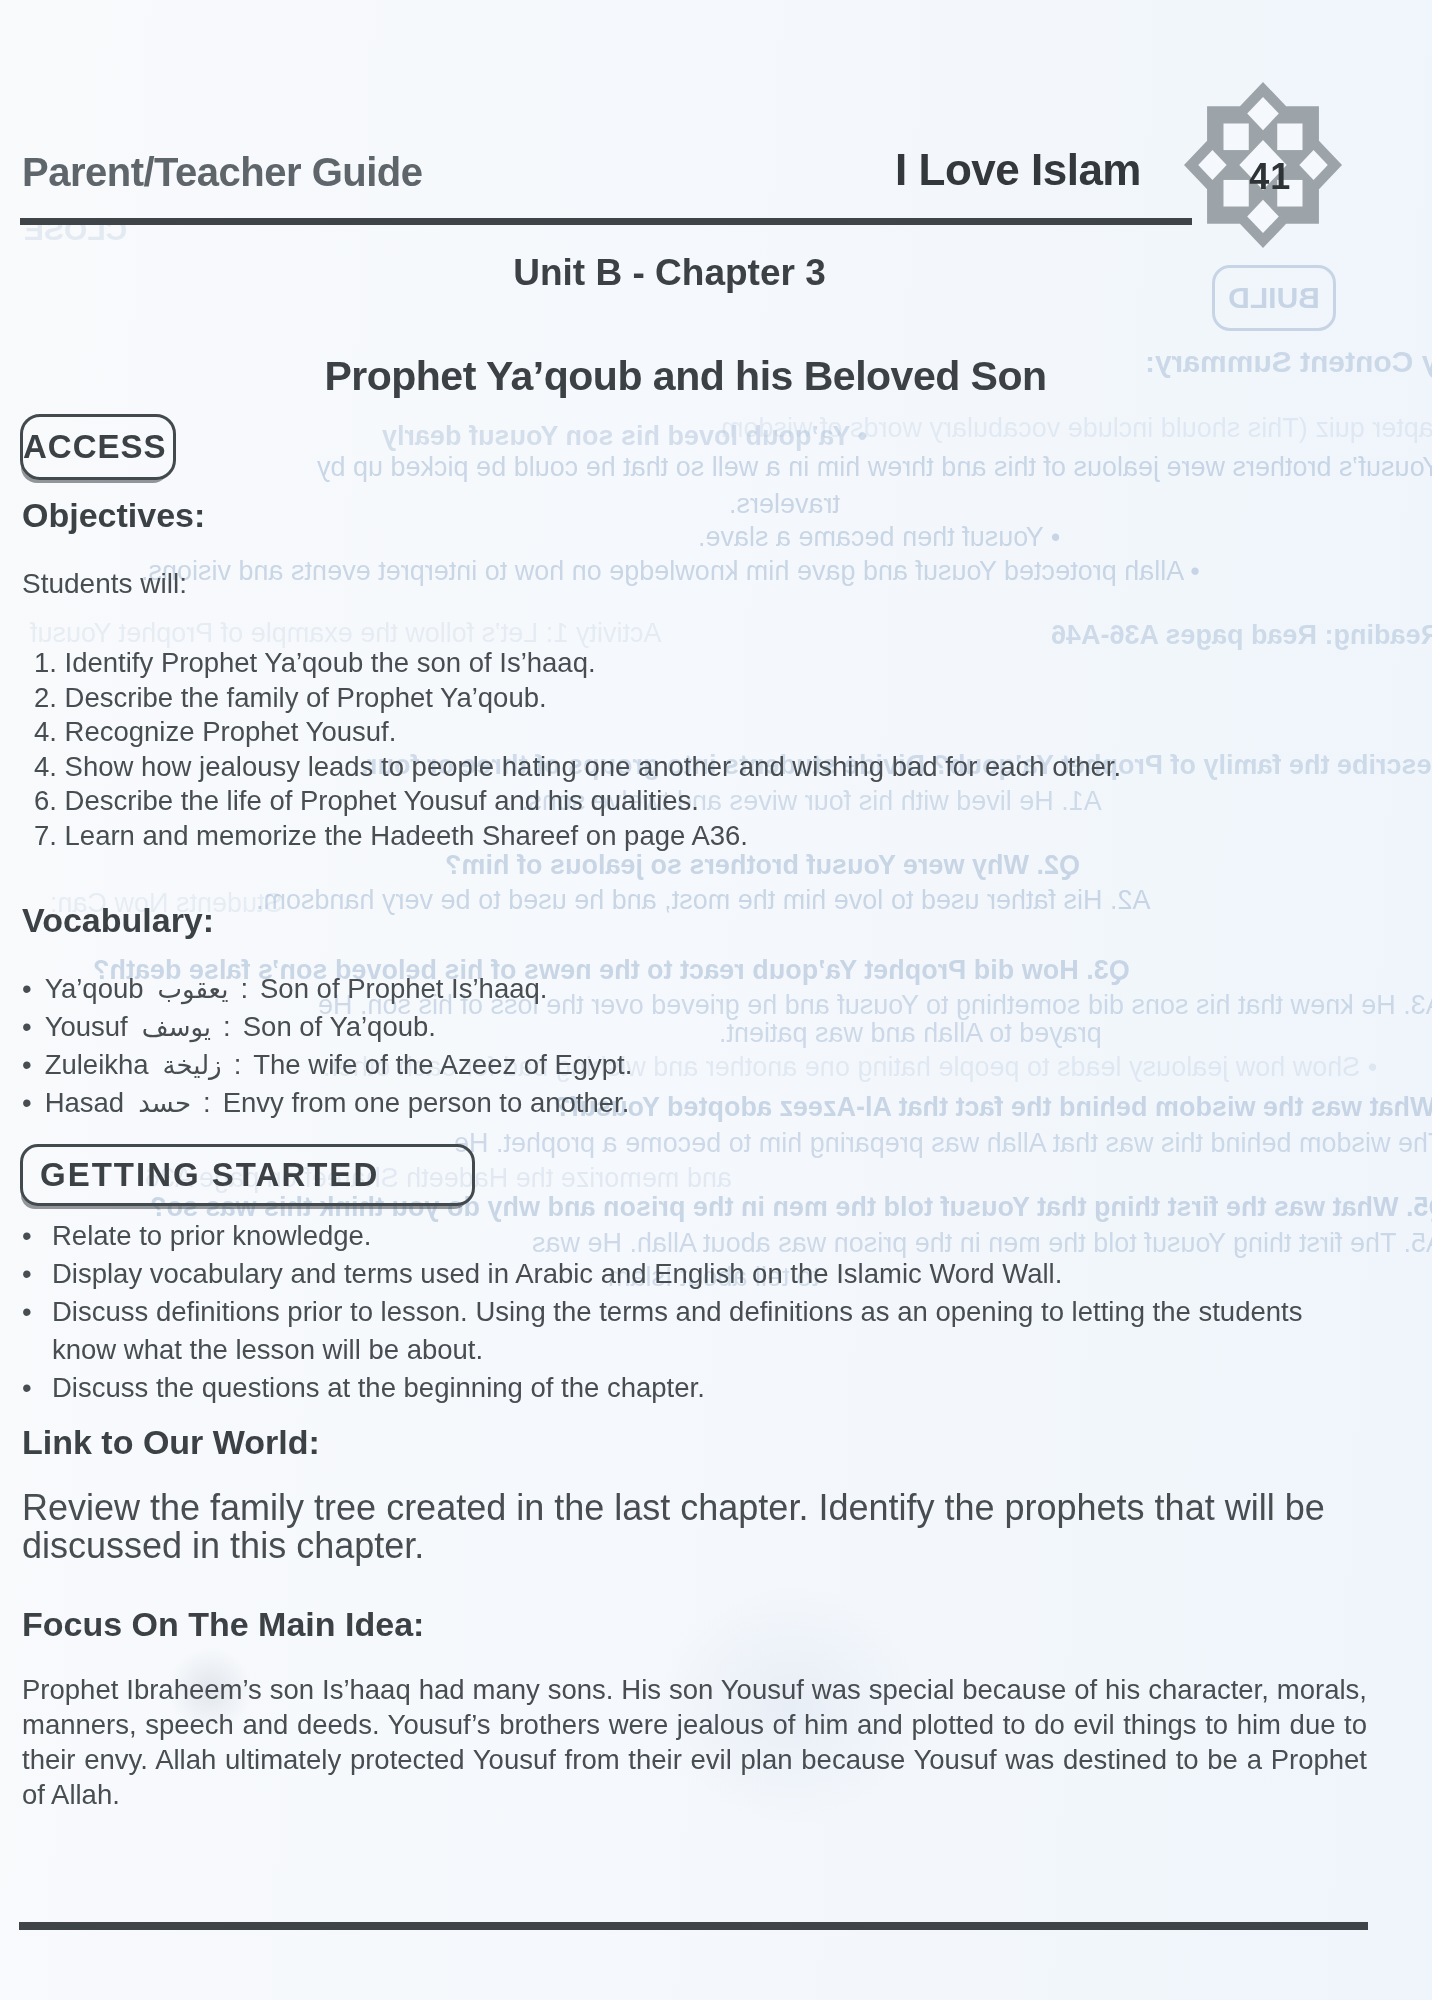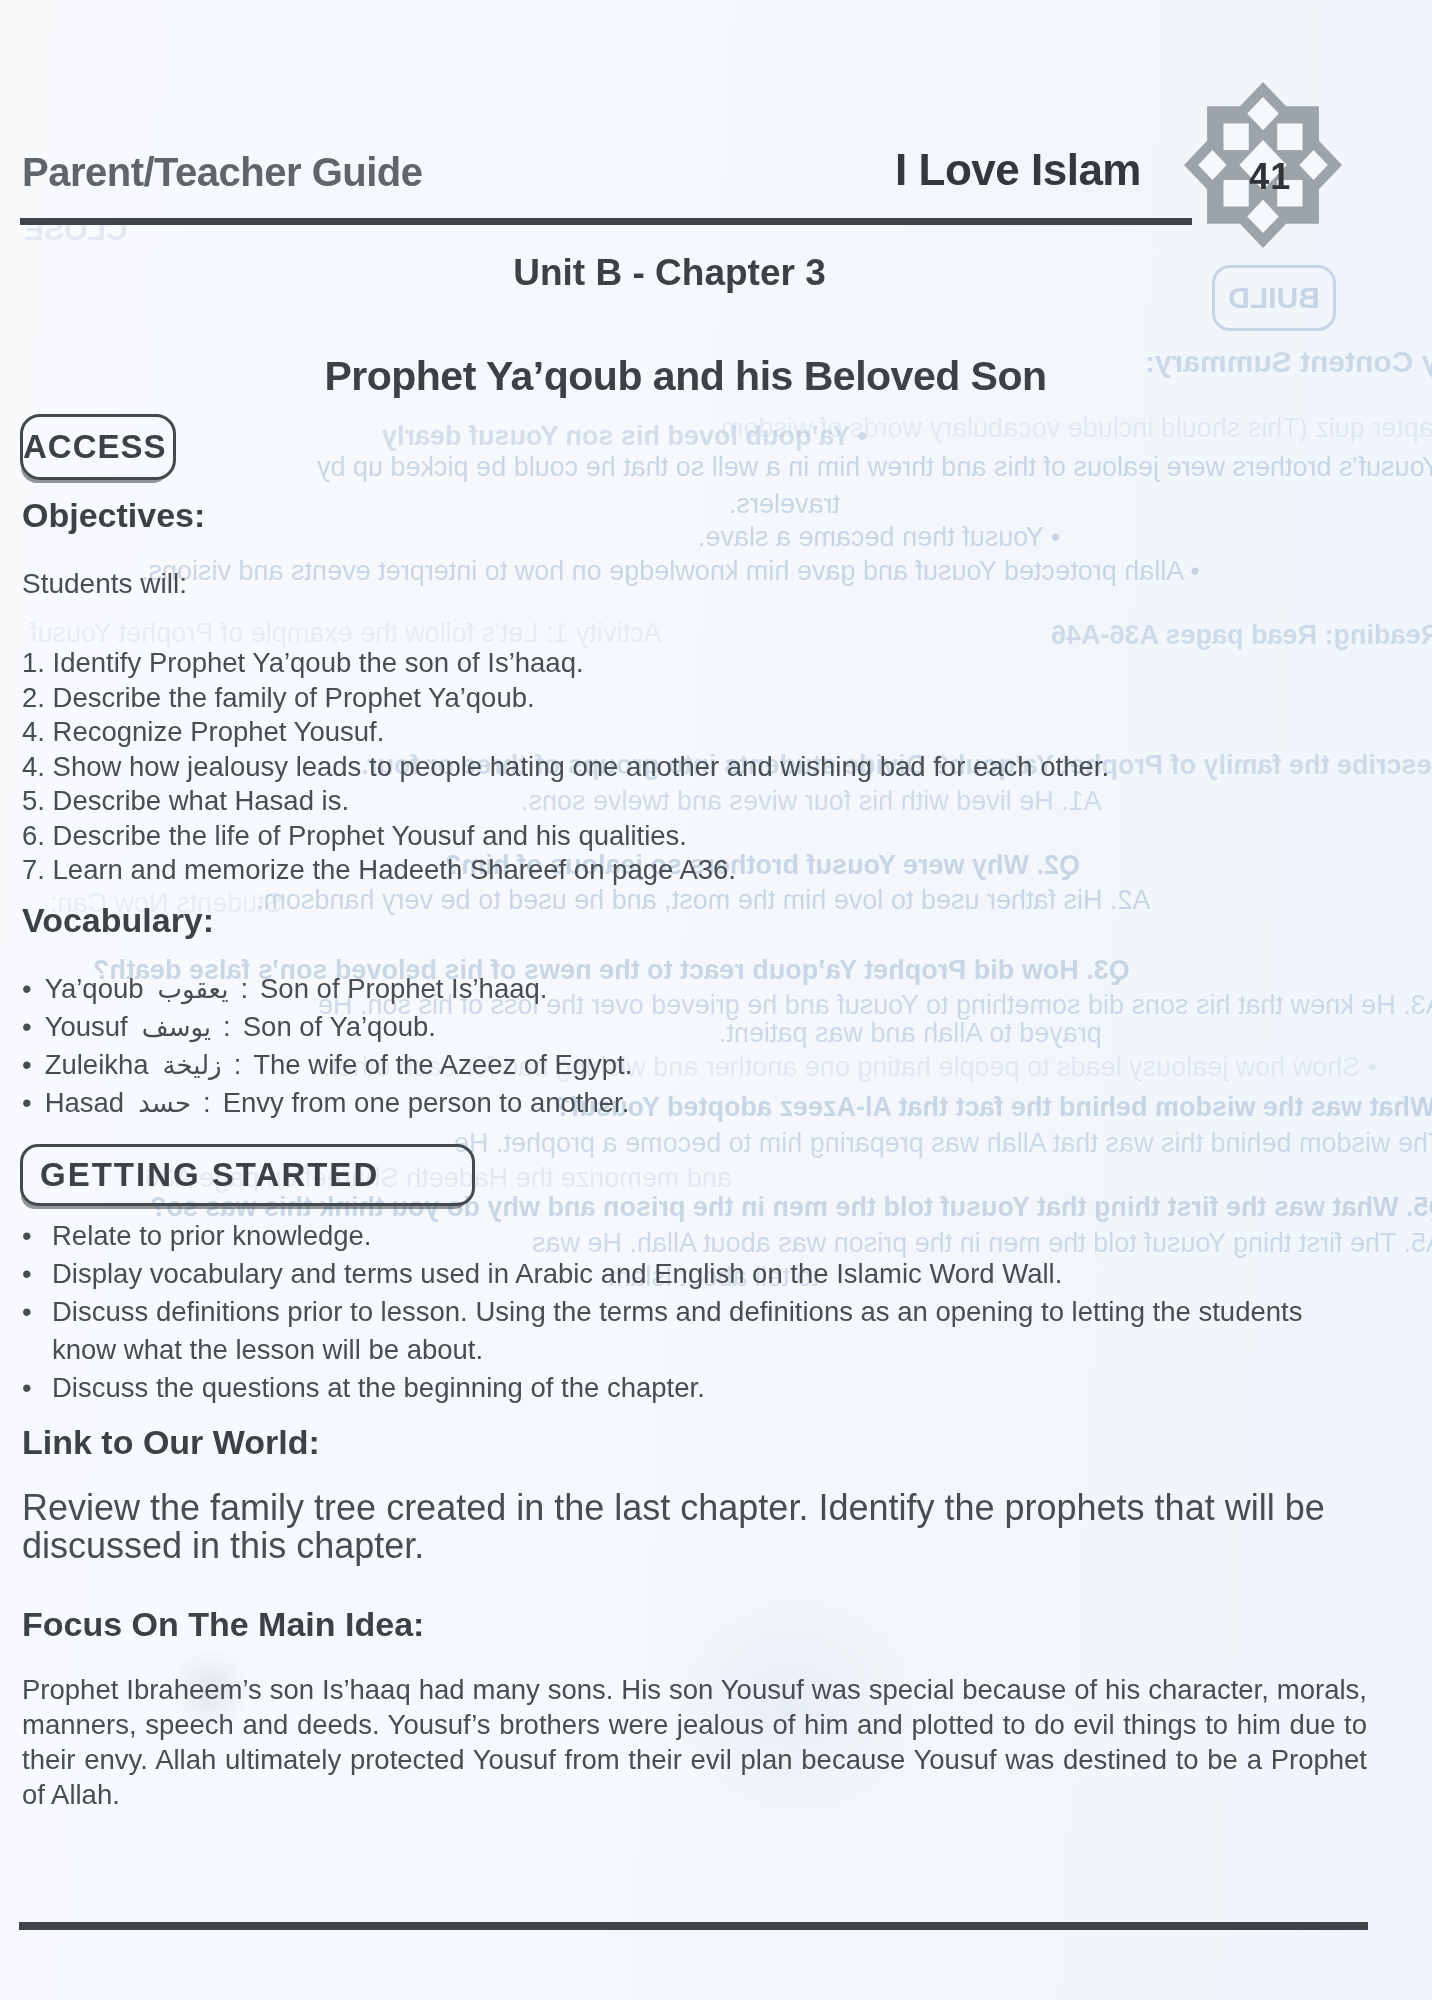--- a/index.html
+++ b/index.html
@@ -26,21 +26,21 @@
   
   .pill{display:flex;align-items:center;justify-content:flex-start;font-weight:bold;color:var(--head);
         border:3px solid #434a4e;background:transparent;
         box-shadow:-3px 7px 0 -4px rgba(62,68,72,.55);}
   .access{left:8px;top:402px;width:150px;height:60px;border-radius:20px;font-size:33px;letter-spacing:1px;}
   .gs{left:8px;top:1132px;width:432px;height:56px;border-radius:18px;font-size:33px;letter-spacing:2px;padding-left:17px;}
   
   .sec{font-size:34px;font-weight:bold;color:var(--head);}
   .obj-h{left:10px;top:484px;}
   .students{left:10px;top:556px;font-size:28px;}
-  .objectives{left:10px;top:634px;width:1345px;font-size:27.5px;line-height:34.5px;}
+  .objectives{left:22px;top:634px;width:1345px;font-size:27.5px;line-height:34.5px;}
   .vocab-h{left:10px;top:889px;}
   .vocab{left:10px;top:958px;width:1345px;font-size:27.5px;}
   .vrow{line-height:37px;white-space:nowrap;}
   .vrow .b{margin-right:13px;}
   .vrow .ar{font-family:"DejaVu Sans",sans-serif;font-size:26px;margin:0 12px 0 14px;}
   .vrow .c{margin-right:12px;}
   .gslist{left:10px;top:1205px;width:1312px;font-size:27.5px;line-height:38px;}
   .grow{display:flex;}
   .grow .b{width:30px;flex:none;}
   .link-h{left:10px;top:1411px;}
@@ -128,21 +128,20 @@
   </div>
 
   <h3 class="abs sec obj-h">Objectives:</h3>
   <p class="abs students">Students will:</p>
 
   <div class="abs objectives">
     <div class="obj-item">1. Identify Prophet Ya’qoub the son of Is’haaq.</div>
     <div class="obj-item">2. Describe the family of Prophet Ya’qoub.</div>
     <div class="obj-item">4. Recognize Prophet Yousuf.</div>
     <div class="obj-item">4. Show how jealousy leads to people hating one another and wishing bad for each other.</div>
-    <div class="obj-item">5. Describe what Hasad is.</div>
     <div class="obj-item">6. Describe the life of Prophet Yousuf and his qualities.</div>
     <div class="obj-item">7. Learn and memorize the Hadeeth Shareef on page A36.</div>
   </div>
 
   <h3 class="abs sec vocab-h">Vocabulary:</h3>
   <div class="abs vocab">
     <div class="vrow">
       <span class="b">•</span><span class="term">Ya’qoub</span><span class="ar">يعقوب</span><span class="c">:</span><span class="def">Son of Prophet Is’haaq.</span>
     </div>
     <div class="vrow">

